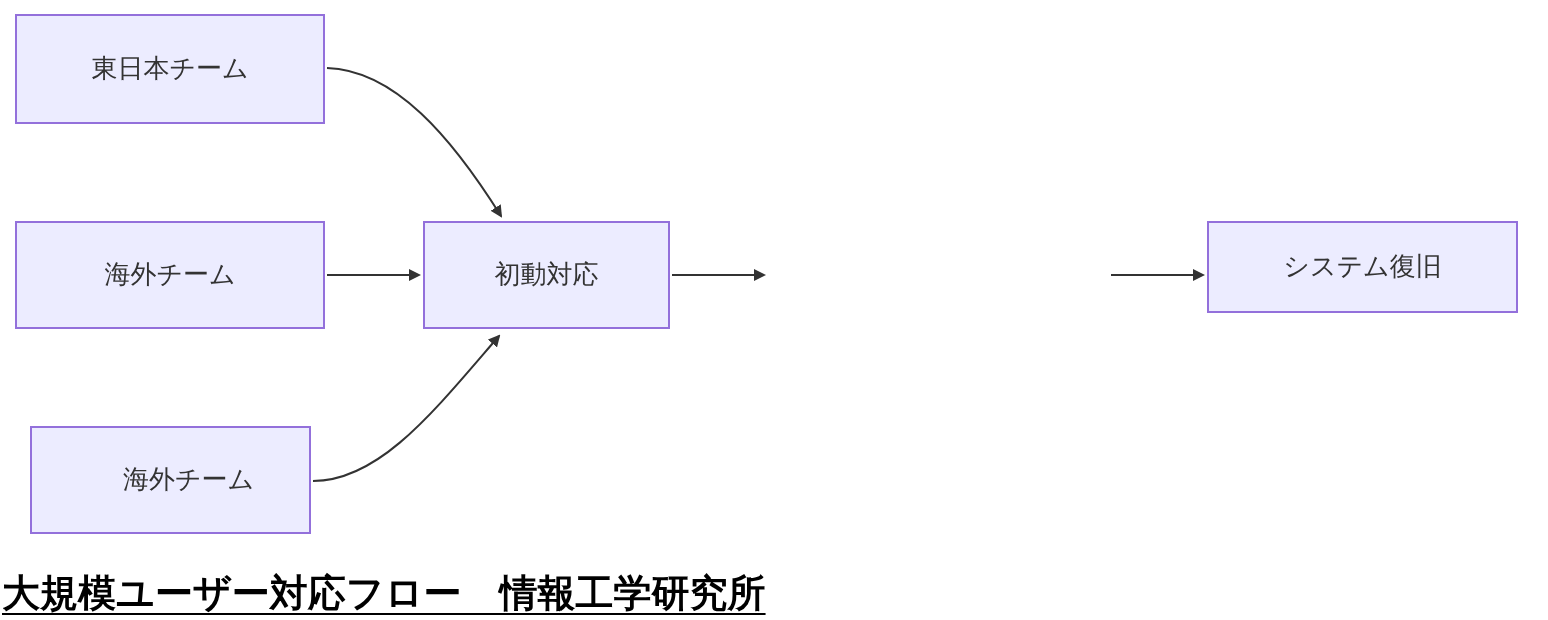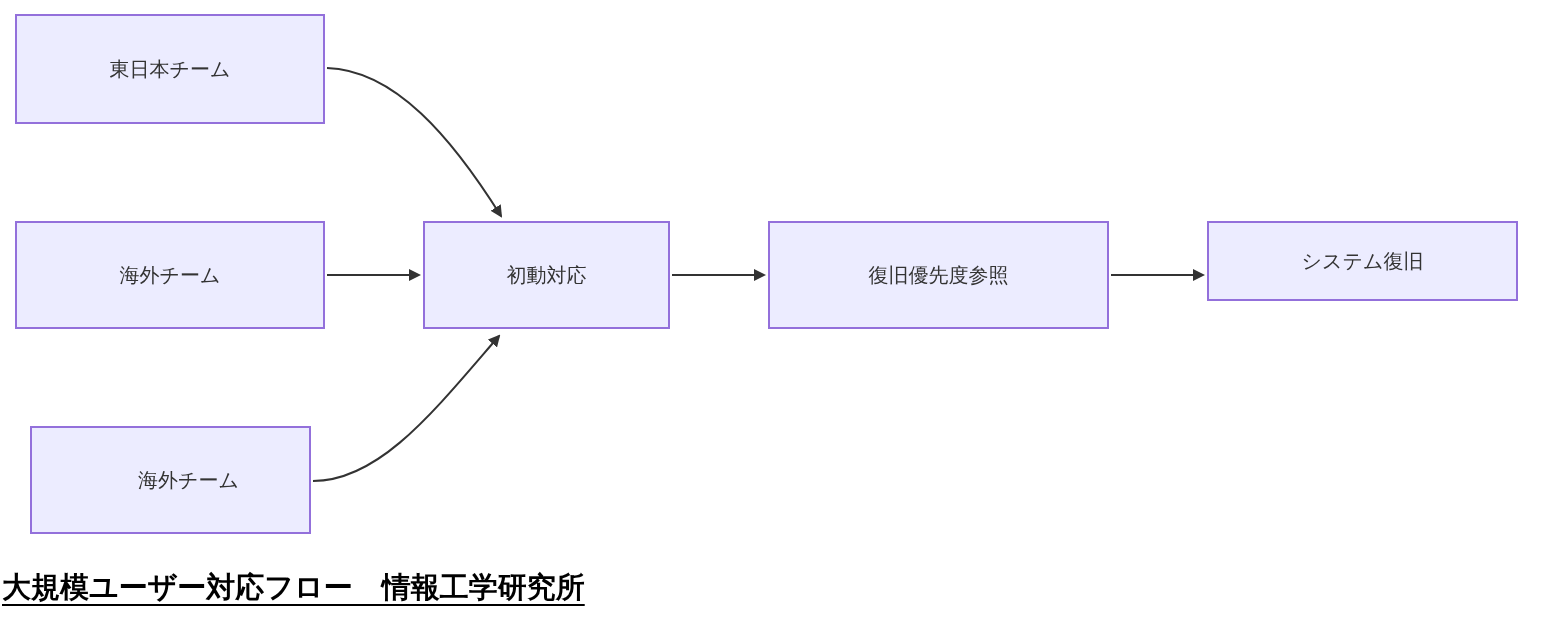--- a/index.html
+++ b/index.html
@@ -39,35 +39,35 @@
   }
   .node{
     position:absolute;
     box-sizing:border-box;
     background:var(--node-fill);
     border:2px solid var(--node-border);
     color:var(--node-text);
     display:flex;
     align-items:center;
     justify-content:center;
-    font-size:20px;
+    font-size:26px;
     line-height:1.2;
     text-align:center;
   }
   .node-east{     left:15px;  top:14px;  width:310px; height:110px; }
   .node-west{     left:15px;  top:221px; width:310px; height:108px; }
   .node-overseas{ left:30px;  top:426px; width:281px; height:108px;padding-left:36px; }
   .node-initial{  left:423px; top:221px; width:247px; height:108px;align-items:center; }
   .node-priority{ left:768px; top:221px; width:341px; height:108px; }
-  .node-recovery{ left:1207px;top:221px; width:311px; height:80px; }
+  .node-recovery{ left:1207px;top:221px; width:311px; height:92px; }
   .caption{
     position:absolute;
     left:2px;
     top:568px;
-    font-size:29px;
+    font-size:38px;
     font-weight:bold;
     color:var(--caption-text);
     text-decoration:underline;
     text-decoration-thickness:2px;
     text-underline-offset:7px;
     white-space:pre;
   }
 </style>
 </head>
 <body>
@@ -96,23 +96,20 @@
   </div>
 
   <div class="node node-overseas">
     <span>海外チーム</span>
   </div>
 
   <div class="node node-initial">
     <span>初動対応</span>
   </div>
 
-  <div class="node node-priority">
-    <span>復旧優先度参照</span>
-  </div>
 
   <div class="node node-recovery">
     <span>システム復旧</span>
   </div>
 
   <div class="caption">大規模ユーザー対応フロー　情報工学研究所</div>
 
 </div>
 
 </body></html>

